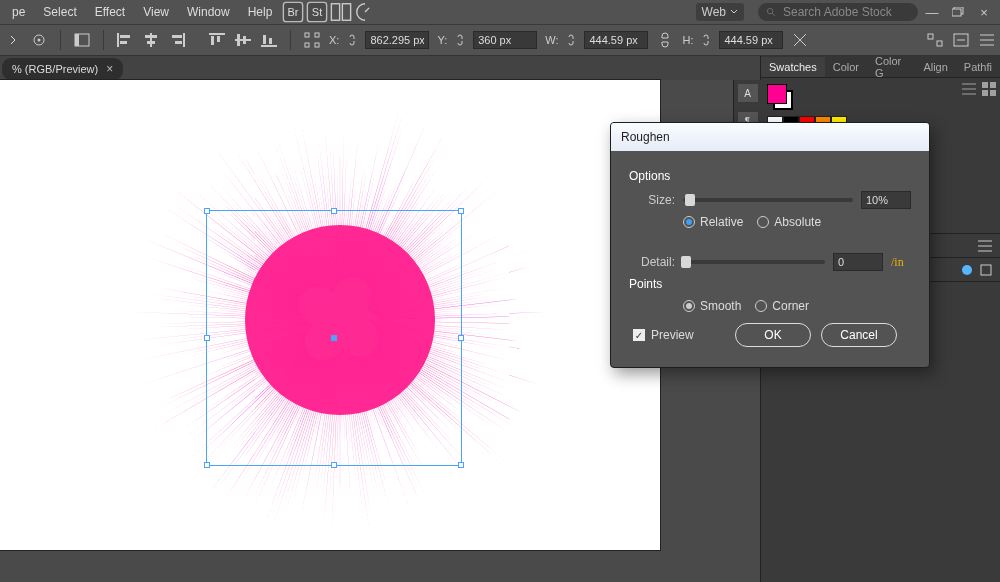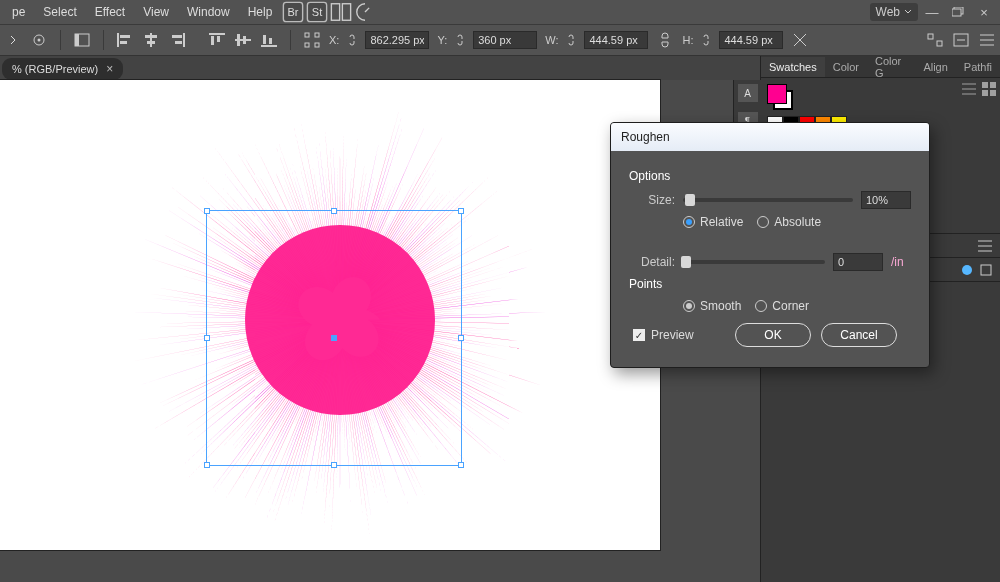--- a/index.html
+++ b/index.html
@@ -66,21 +66,21 @@
   
   .dialog { position:absolute; left:610px; top:122px; width:320px; background:#535353; border:1px solid #1e1e1e; box-shadow:4px 6px 16px rgba(0,0,0,.4); border-radius:4px; overflow:hidden; }
   .dialog-title { height:28px; background:linear-gradient(#fafcff,#e5ecf6); color:#222; display:flex; align-items:center; padding:0 10px; font-size:12px; }
   .dialog-body { padding:14px 18px 14px 18px; color:#ddd; font-size:12px; }
   .dlg-section-title { color:#ffffff; margin:4px 0 8px 0; }
   .dlg-row { display:flex; align-items:center; gap:8px; margin:6px 0; }
   .dlg-row .lbl { width:46px; text-align:right; color:#ccc; }
   .slider { flex:1; height:4px; background:#3a3a3a; position:relative; border-radius:2px; }
   .slider .thumb { position:absolute; top:-4px; width:10px; height:12px; background:#d8d8d8; border-radius:2px; }
   .dlg-val { width:50px; height:18px; background:#3a3a3a; border:1px solid #2a2a2a; color:#ddd; font-size:11px; padding:0 4px; display:flex; align-items:center; }
-  .unit { color:#f9a8d4; width:20px; }
+  .unit { color:#eab308; width:20px;font-family:Liberation Serif, serif; }
   .radio-row { display:flex; gap:14px; margin-left:54px; margin-top:4px; }
   .radio { display:flex; align-items:center; gap:5px; }
   .radio .circ { width:12px; height:12px; border-radius:50%; border:1.5px solid #ccc; display:flex; align-items:center; justify-content:center; }
   .radio .circ.checked::after { content:""; width:6px; height:6px; border-radius:50%; background:#3aa0ff; }
   .radio .circ.checked2::after { content:""; width:6px; height:6px; border-radius:50%; background:#ccc; }
   .dlg-footer { display:flex; align-items:center; padding:10px 14px 6px 4px; gap:10px; }
   .dlg-footer .preview { display:flex; align-items:center; gap:6px; }
   .checkbox { width:12px; height:12px; background:#eee; display:flex; align-items:center; justify-content:center; color:#333; font-size:10px; }
   .dlg-btn { width:76px; height:24px; border:1.5px solid #ddd; border-radius:12px; display:flex; align-items:center; justify-content:center; color:#ffffff; }
   .dlg-footer .spacer { flex:1; }
@@ -124,20 +124,27 @@
 
   <span class="spacer"></span>
 
   <span class="workspace-switch">
     <span>Web</span>
     <svg width="8" height="8" viewBox="0 0 8 8">
         <path d="M1 2l3 3 3-3" stroke="#ccc" fill="none"></path>
       </svg>
   </span>
 
+  <span class="search-box">
+    <svg viewBox="0 0 16 16">
+        <circle cx="6" cy="6" r="4" stroke="#aaa" fill="none"></circle>
+        <path d="M9 9l4 4" stroke="#aaa"></path>
+      </svg>
+    <span>Search Adobe Stock</span>
+  </span>
 
   <span class="win-btn">—</span>
   <span class="win-btn"><svg width="12" height="10" viewBox="0 0 12 10">
         <rect x="2" y="0" width="9" height="7" fill="none" stroke="#ccc"></rect>
         <rect x="0" y="2" width="9" height="7" fill="#525252" stroke="#ccc"></rect>
       </svg></span>
   <span class="win-btn">×</span>
 </div>
 
 <div class="optbar">

